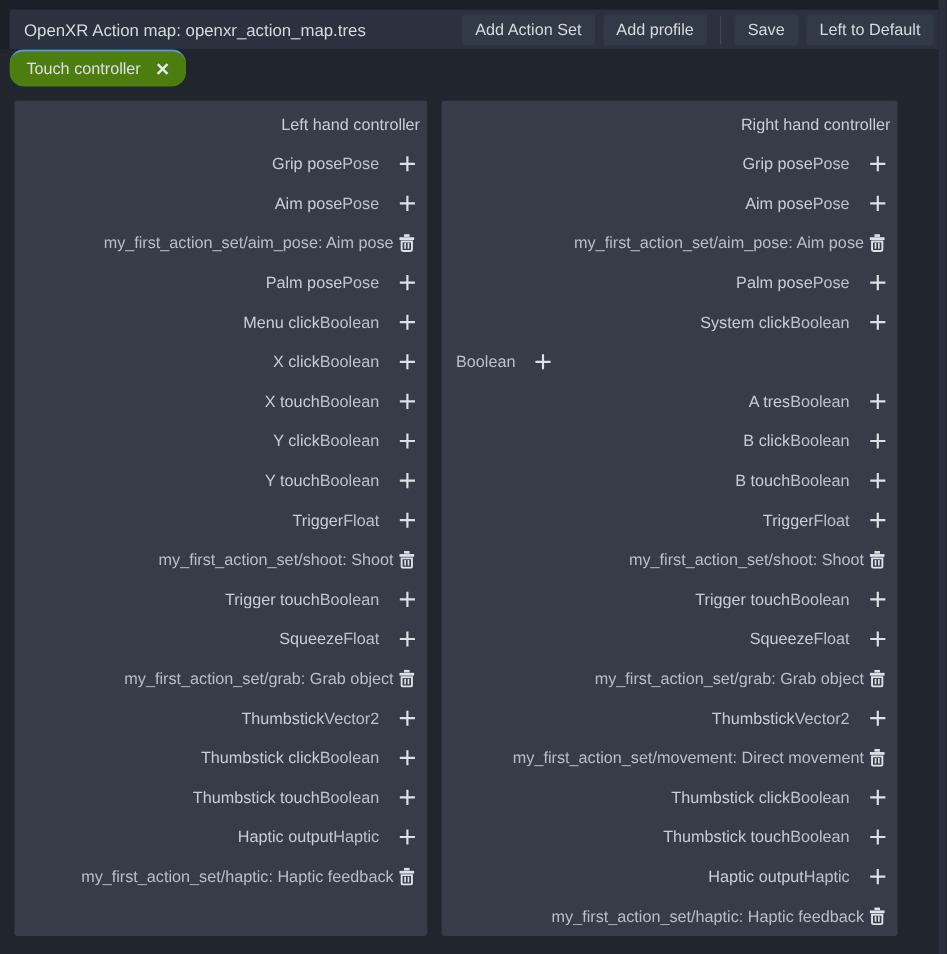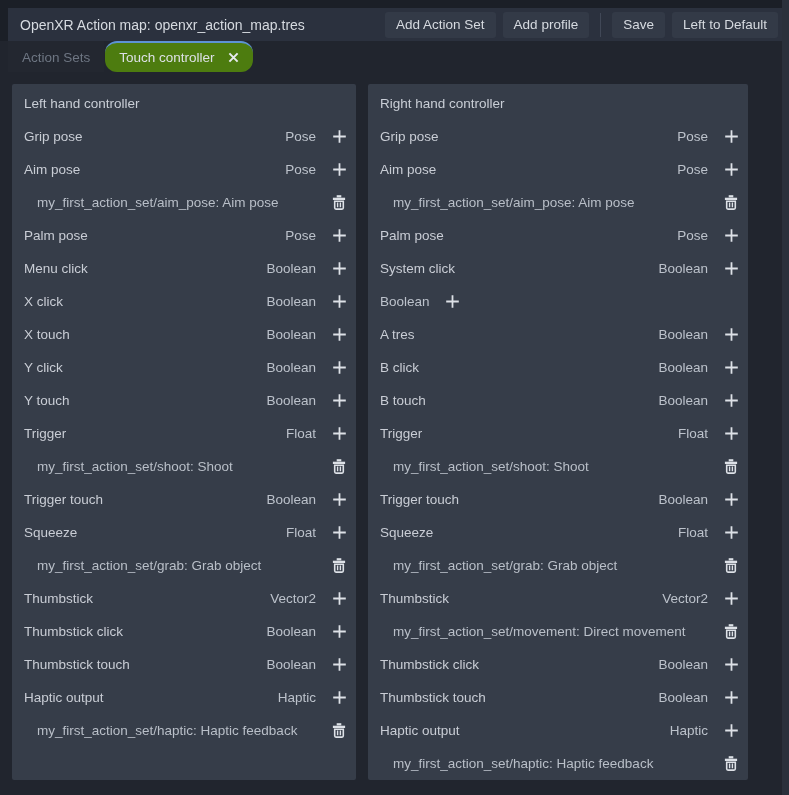--- a/index.html
+++ b/index.html
@@ -48,21 +48,21 @@
     background: #4d7c0f;
     border-top-color: var(--accent, #5d93d4);
     color: #dde1e6;
     border-radius: 12px;
   }
   .tab .close { margin-left: 13px; display: flex; align-items: center; }
   
   .panel {
     position: absolute; top: 43px; height: 696px;
     background: #363d49; border-radius: 2px;
-    padding-top: 3px; overflow: hidden;
+    padding-top: 3px; overflow: hidden; text-align: right;
   }
   .panel.left  { left: 12px;  width: 344px; }
   .panel.right { left: 368px; width: 380px; }
   .row {
     height: 33px; display: flex; align-items: center;
     padding: 0 6px 0 12px;
   }
   .row .lbl { flex: 1; color: #c9cdd5; font-size: 13.5px; white-space: nowrap; overflow: hidden; }
   .row.header .lbl { color: #c9ced6; }
   .row.binding .lbl { padding-left: 13px; color: #b9bfc8; }
@@ -84,23 +84,20 @@
       <button class="tbtn">Add Action Set</button>
       <button class="tbtn">Add profile</button>
       <div class="vsep"></div>
       <button class="tbtn">Save</button>
       <button class="tbtn">Left to Default</button>
     </div>
 </div>
 
 <div class="main">
   <div class="tabbar">
-      <div class="tab">
-        <span>Action Sets</span>
-      </div>
       <div class="tab active">
         <span>Touch controller</span>
         <span class="close">
           <svg width="11" height="11" viewBox="0 0 11 11">
             <path d="M1.4 1.4l8.2 8.2M9.6 1.4L1.4 9.6" stroke="#e7eaee" stroke-width="2" fill="none"></path>
           </svg>
         </span>
       </div>
     </div>
 

